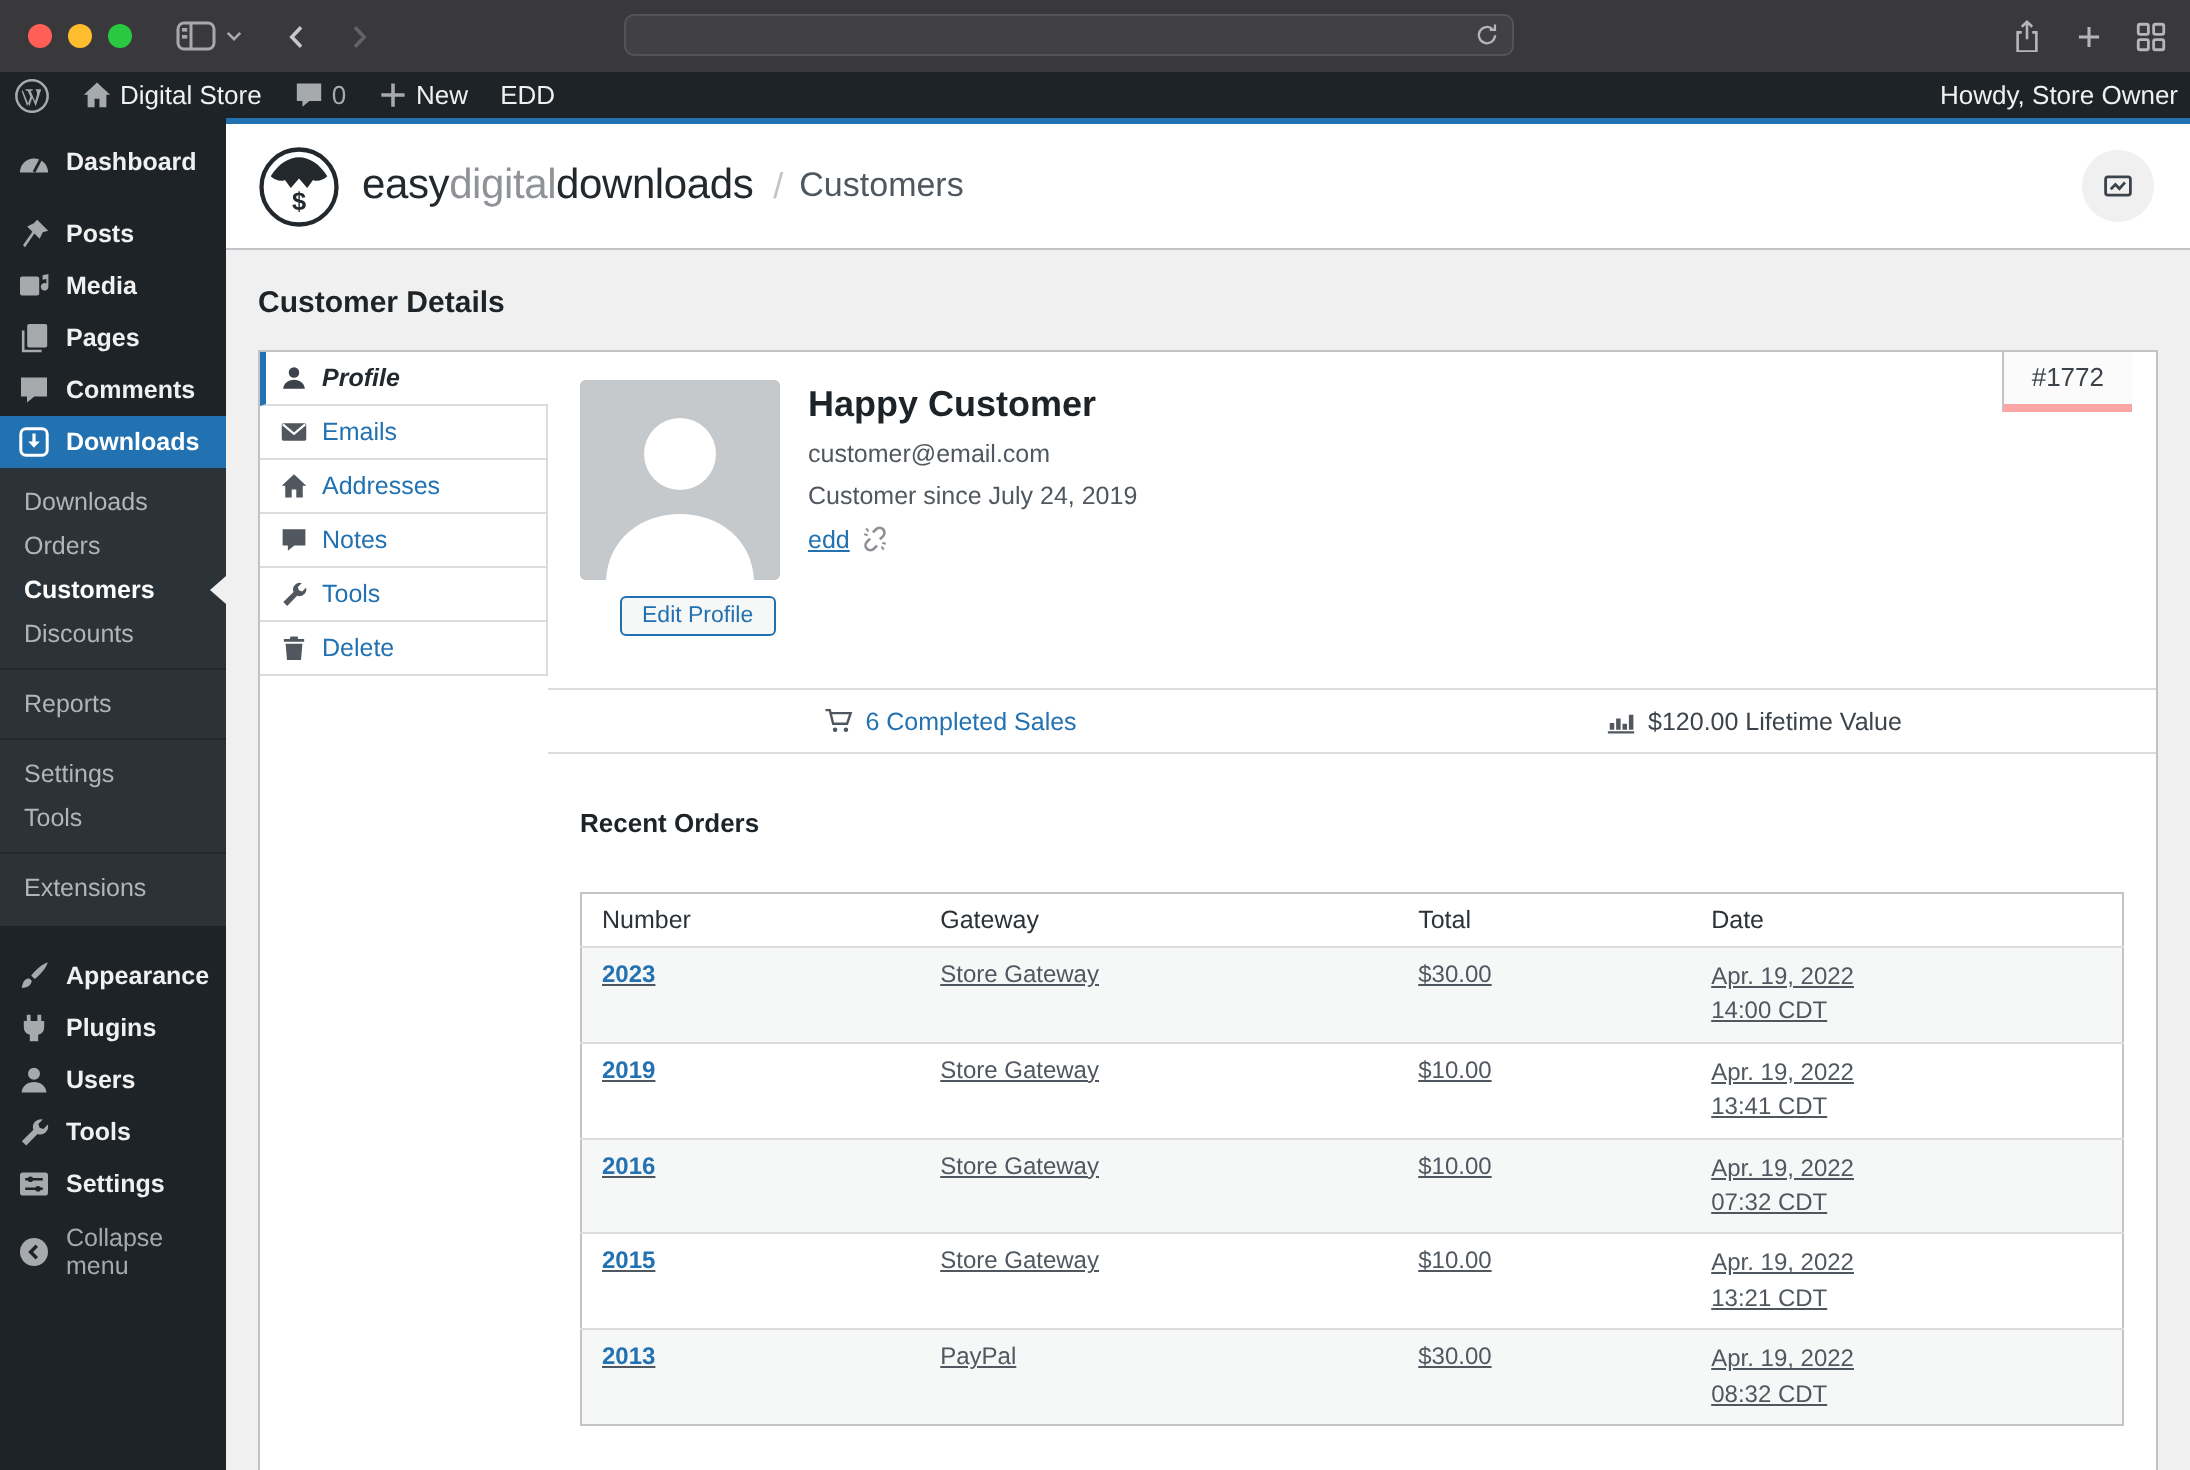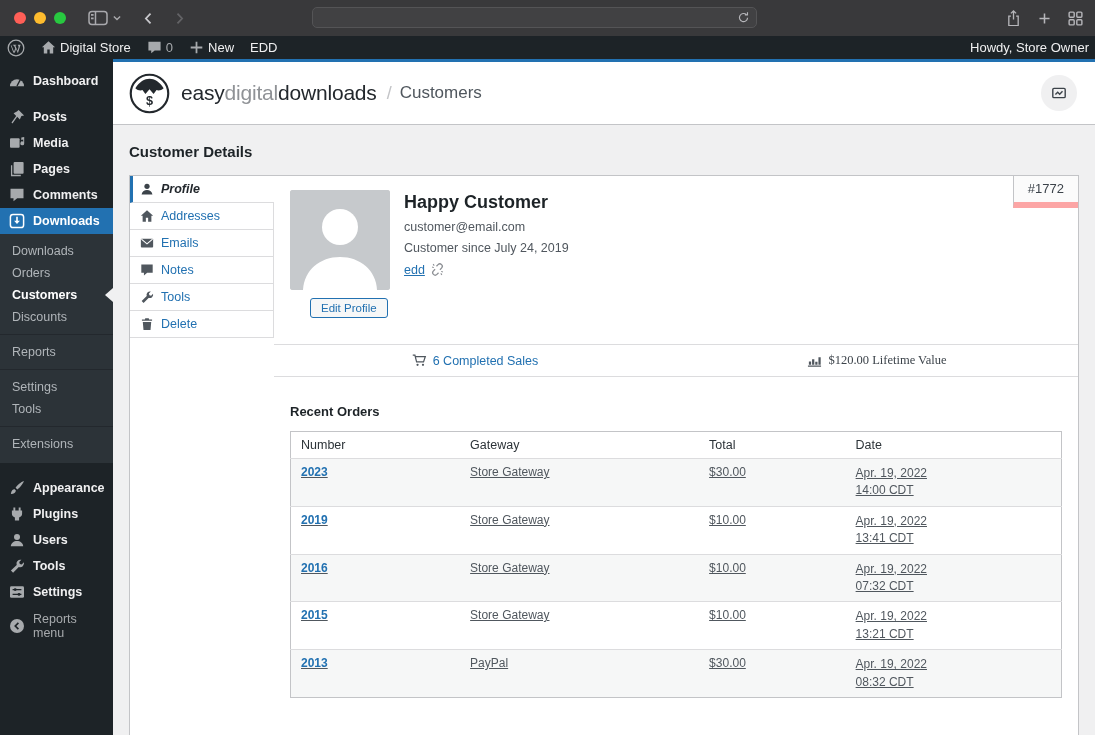--- a/index.html
+++ b/index.html
@@ -74,43 +74,43 @@
   .card { background:#fff; border:1px solid #c3c4c7; display:flex; align-items:stretch; min-height:590px; }
   .tabs { width:144px; flex:none; }
   .tab { display:flex; align-items:center; gap:7px; height:27px; padding:0 10px;
          font-size:12.5px; color:#2271b1; border-bottom:1px solid #dcdcde;
          border-right:1px solid #dcdcde; cursor:pointer; }
   .tab .icn { width:14px; height:14px; color:#50575e; flex:none; display:inline-flex; }
   .tab.active { border-left:3px solid #2271b1; border-right:none; color:#23282d; font-weight:600; padding-left:7px;font-style:italic; }
   .tab.active .icn { color:#3c434a; }
 
   .panel { flex:1; position:relative; min-width:0; }
-  .id-badge { position:absolute; top:0; right:0; padding:5px 14px 6px; font-size:13px; color:#3c434a;
-              background:#fbfbfb; border-left:1px solid #c3c4c7; border-bottom:6px solid #fca5a5; }
+  .id-badge { position:absolute; top:0; right:12px; padding:5px 14px 6px; font-size:13px; color:#3c434a;
+              background:#fbfbfb; border-left:1px solid #c3c4c7; border-bottom:4px solid #fca5a5; }
 
   .profile-sec { height:168px; padding:14px 16px; display:flex; gap:14px; }
   .avatar-col { width:100px; flex:none; }
   .avatar { width:100px; height:100px; background:#c6c9cc; border-radius:3px; overflow:hidden; }
   .edit-btn { margin-top:8px; margin-left:20px; font-size:11.5px; color:#2271b1; background:#f6f7f7;
               border:1px solid #2271b1; border-radius:3px; padding:3px 10px; cursor:pointer;
               font-family:"Liberation Sans",sans-serif; }
   .cust-name { font-size:18px; font-weight:700; color:#1d2327; margin-top:2px; }
   .cust-line { font-size:12.5px; color:#50575e; margin-top:7px; }
   .cust-user { margin-top:7px; display:flex; align-items:center; gap:5px; }
   .cust-user a { font-size:12.5px; color:#2271b1; text-decoration:underline; cursor:pointer; }
   .cust-user .icn { width:15px; height:15px; color:#8c8f94; display:inline-flex; }
 
   .stats { display:flex; border-top:1px solid #dcdcde; border-bottom:1px solid #dcdcde; height:33px; }
   .stat { flex:1; display:flex; align-items:center; justify-content:center; gap:6px; font-size:12.5px; }
   .stat .icn { width:15px; height:15px; color:#50575e; display:inline-flex; }
   .stat.link { color:#2271b1; cursor:pointer; }
-  .stat.plain { color:#3c434a;font-family:Liberation Serif, serif; }
+  .stat.plain { color:#3c434a; }
 
   .section { padding:0 16px; }
-  .sec-title { font-size:13px; font-weight:700; color:#1d2327; margin:27px 0 12px; }
+  .sec-title { font-size:13px; font-weight:700; color:#1d2327; margin:27px 0 27px; }
   table.data { width:100%; border-collapse:collapse; border:1px solid #c3c4c7; }
   table.data th { text-align:left; font-weight:400; font-size:12.5px; color:#2c3338;
                   padding:6px 10px; background:#fff; }
   table.data td { font-size:12px; color:#50575e; padding:6px 10px; vertical-align:top;text-decoration:underline; }
   table.data tbody tr { border-top:1px solid #dcdcde; }
   table.data tbody tr:nth-child(odd) { background:#f6f7f7; }
   td.num a, th.c-num, td.num { width:22%; }
   th.c-gw, td.gw { width:31%; }
   th.c-total, td.total { width:19%; }
   th.c-date, td.date { width:28%; }
@@ -343,21 +343,21 @@
         </span>
       <span>Settings</span>
     </div>
     <div class="sb-item collapse">
       <span class="icn">
           <svg viewBox="0 0 16 16">
             <circle cx="8" cy="8" r="7" fill="currentColor"></circle>
             <path d="M9.4 4.9L6.3 8l3.1 3.1" fill="none" stroke="#1d2327" stroke-width="1.7"></path>
           </svg>
         </span>
-      <span style="font-weight:400;color:#a7aaad;">Reports menu</span>
+      <span style="font-weight:400;color:#a7aaad;">Collapse menu</span>
     </div>
   </div>
 
   <div class="content">
     <div class="edd-header">
       <span class="edd-logo">
           <svg viewBox="0 0 42 42">
             <circle cx="21" cy="21" r="19.2" fill="#fff" stroke="#23282d" stroke-width="2.2"></circle>
             <path fill="#23282d" d="M6.5 15.5C10.5 9 16 5.8 21 5.8S31.5 9 35.5 15.5c-2.2 2.1-5.2 2.9-7.3 1.9l-3 4.1-4.2-4.9-4.2 4.9-3-4.1c-2.1 1-5.1.2-7.3-1.9z"></path>
             <text x="21" y="33" text-anchor="middle" font-size="13" font-weight="bold" fill="#23282d" font-family="Liberation Sans, sans-serif">$</text>
@@ -389,33 +389,33 @@
                 <svg viewBox="0 0 16 16">
                   <circle cx="8" cy="4.9" r="3" fill="currentColor"></circle>
                   <path fill="currentColor" d="M1.8 14.2c.3-3.2 2.9-5.2 6.2-5.2s5.9 2 6.2 5.2z"></path>
                 </svg>
               </span>
             <span>Profile</span>
           </div>
           <div class="tab">
             <span class="icn">
                 <svg viewBox="0 0 16 16">
-                  <path fill="currentColor" d="M8 1.3L1 7.8h2v6.7h3.7V10h2.6v4.5H13V7.8h2z"></path>
-                </svg>
-              </span>
-            <span>Addresses</span>
-          </div>
-          <div class="tab">
-            <span class="icn">
-                <svg viewBox="0 0 16 16">
                   <rect x="1" y="3" width="14" height="10" rx="1" fill="currentColor"></rect>
                   <path d="M1.6 3.6L8 9l6.4-5.4" fill="none" stroke="#fff" stroke-width="1.3"></path>
                 </svg>
               </span>
             <span>Emails</span>
+          </div>
+          <div class="tab">
+            <span class="icn">
+                <svg viewBox="0 0 16 16">
+                  <path fill="currentColor" d="M8 1.3L1 7.8h2v6.7h3.7V10h2.6v4.5H13V7.8h2z"></path>
+                </svg>
+              </span>
+            <span>Addresses</span>
           </div>
           <div class="tab">
             <span class="icn">
                 <svg viewBox="0 0 16 16">
                   <path fill="currentColor" d="M1.5 1.8h13v9.4H8.2l-3.7 3v-3H1.5z"></path>
                 </svg>
               </span>
             <span>Notes</span>
           </div>
           <div class="tab">

